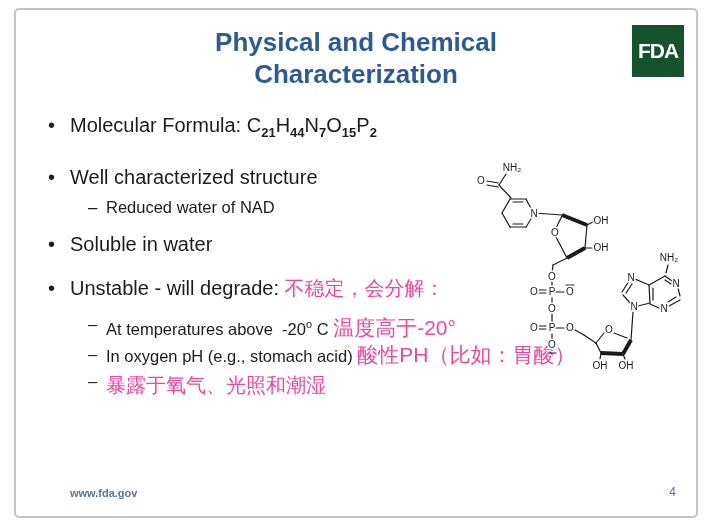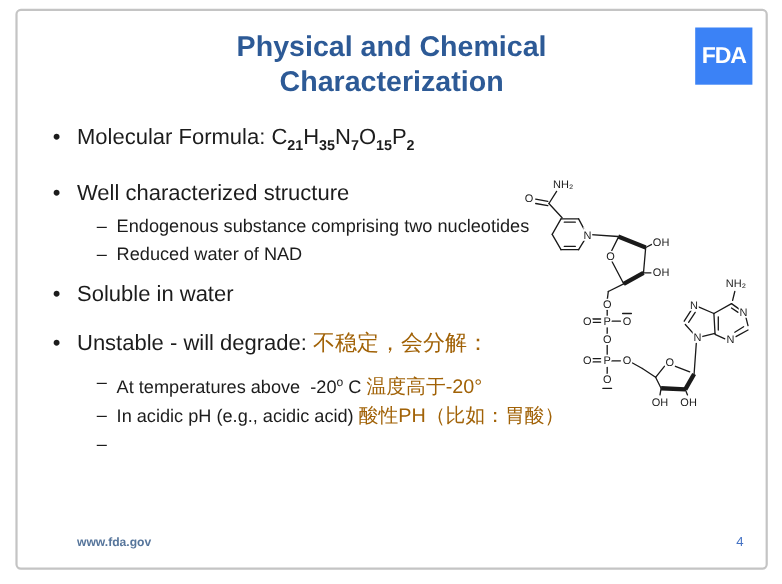--- a/index.html
+++ b/index.html
@@ -2,34 +2,34 @@
 <html><head>
 <meta charset="utf-8">
 <style>
   html,body{margin:0;padding:0;background:#ffffff;width:711px;height:531px;
     font-family:"Liberation Sans","DejaVu Sans",sans-serif;}
   .slide{position:absolute;left:14px;top:8px;width:680px;height:506px;
     background:#ffffff;border:2px solid #c4c4c4;border-radius:5px;overflow:hidden;}
   .title{position:absolute;left:0;top:16px;width:100%;text-align:center;
     color:#2d5a96;font-weight:bold;font-size:26px;line-height:32px;}
   .fda-logo{position:absolute;left:616px;top:15px;width:52px;height:52px;
-    background:#3b82f6;color:#ffffff;display:flex;align-items:center;justify-content:center;
+    background:#14532d;color:#ffffff;display:flex;align-items:center;justify-content:center;
     font-weight:bold;font-size:21px;letter-spacing:-1px;}
   .content{position:absolute;left:20px;top:102px;width:600px;color:#1c1c1c;}
   .li1{position:relative;padding-left:34px;font-size:20px;line-height:26px;}
   .li1 .marker{position:absolute;left:12px;top:0;}
   .li2{position:relative;padding-left:70px;font-size:16.5px;line-height:25px;}
   .li2 .marker{position:absolute;left:52px;top:0;}
   .mb-lg{margin-bottom:18px;}
   .mb-md{margin-bottom:11px;}
   .mb-sm{margin-bottom:5px;}
   .sub-endo{max-width:410px;}
-  .zh{color:#a16207;}
+  .zh{color:#ec4899;}
   .zh-lg{font-size:20px;}
-  .zh-md{font-size:18px;}
+  .zh-md{font-size:21px;}
   .zh-line{padding-left:70px;font-size:20px;line-height:27px;margin-top:3px;}
   sub{font-size:13px;font-weight:bold;}
   sup{font-size:11px;}
   .footer{position:absolute;left:26px;bottom:17px;font-size:11px;font-weight:bold;color:#56759b;margin-left:28px;}
   .page-num{position:absolute;right:20px;bottom:17px;font-size:12px;color:#4472c4;}
   .chem{position:absolute;left:438px;top:132px;}
   .chem line{stroke:#1a1a1a;stroke-width:1.2;stroke-linecap:round;}
   .chem line.bold{stroke-width:4;stroke-linecap:butt;}
   .chem text{font-family:"Liberation Sans","DejaVu Sans",sans-serif;font-size:10px;
     fill:#1a1a1a;text-anchor:middle;stroke:#ffffff;stroke-width:3px;paint-order:stroke;}
@@ -45,31 +45,30 @@
   </div>
 
   <div class="fda-logo">
     <span>FDA</span>
   </div>
 
   <div class="content">
 
     <div class="li1 mb-lg">
       <span class="marker">•</span>
-      <span>Molecular Formula: </span><span>C</span><sub>21</sub><span>H</span><sub>35</sub><span>N</span><sub>7</sub><span>O</span><sub>15</sub><span>P</span><sub>2</sub>
+      <span>Molecular Formula: </span><span>C</span><sub>21</sub><span>H</span><sub>44</sub><span>N</span><sub>7</sub><span>O</span><sub>15</sub><span>P</span><sub>2</sub>
     </div>
 
     <div class="li1 mb-sm">
       <span class="marker">•</span>
       <span>Well characterized structure</span>
     </div>
 
     <div class="li2 sub-endo">
       <span class="marker">–</span>
-      <span>Endogenous substance comprising two nucleotides</span>
     </div>
 
     <div class="li2 mb-md">
       <span class="marker">–</span>
       <span>Reduced water of NAD</span>
     </div>
 
     <div class="li1 mb-lg">
       <span class="marker">•</span>
       <span>Soluble in water</span>
@@ -80,27 +79,28 @@
       <span>Unstable - will degrade: </span><span class="zh zh-lg">不稳定，会分解：</span>
     </div>
 
     <div class="li2">
       <span class="marker">–</span>
       <span>At temperatures above&nbsp; -20</span><sup>o</sup><span>&nbsp;C </span><span class="zh zh-md">温度高于-20°</span>
     </div>
 
     <div class="li2">
       <span class="marker">–</span>
-      <span>In acidic pH (e.g., acidic acid) </span><span class="zh zh-md">酸性PH（比如：胃酸）</span>
+      <span>In oxygen pH (e.g., stomach acid) </span><span class="zh zh-md">酸性PH（比如：胃酸）</span>
     </div>
 
     <div class="li2">
       <span class="marker">–</span>
     </div>
 
+    <div class="zh-line zh">暴露于氧气、光照和潮湿</div>
 
   </div>
 
   <svg class="chem" width="250" height="235" viewBox="0 0 250 235" role="img">
 
     <line x1="52" y1="32" x2="45" y2="43"></line>
     <line x1="44" y1="41" x2="33" y2="39"></line>
     <line x1="44" y1="45" x2="33" y2="43"></line>
     <line x1="45" y1="43" x2="57" y2="56"></line>
 

